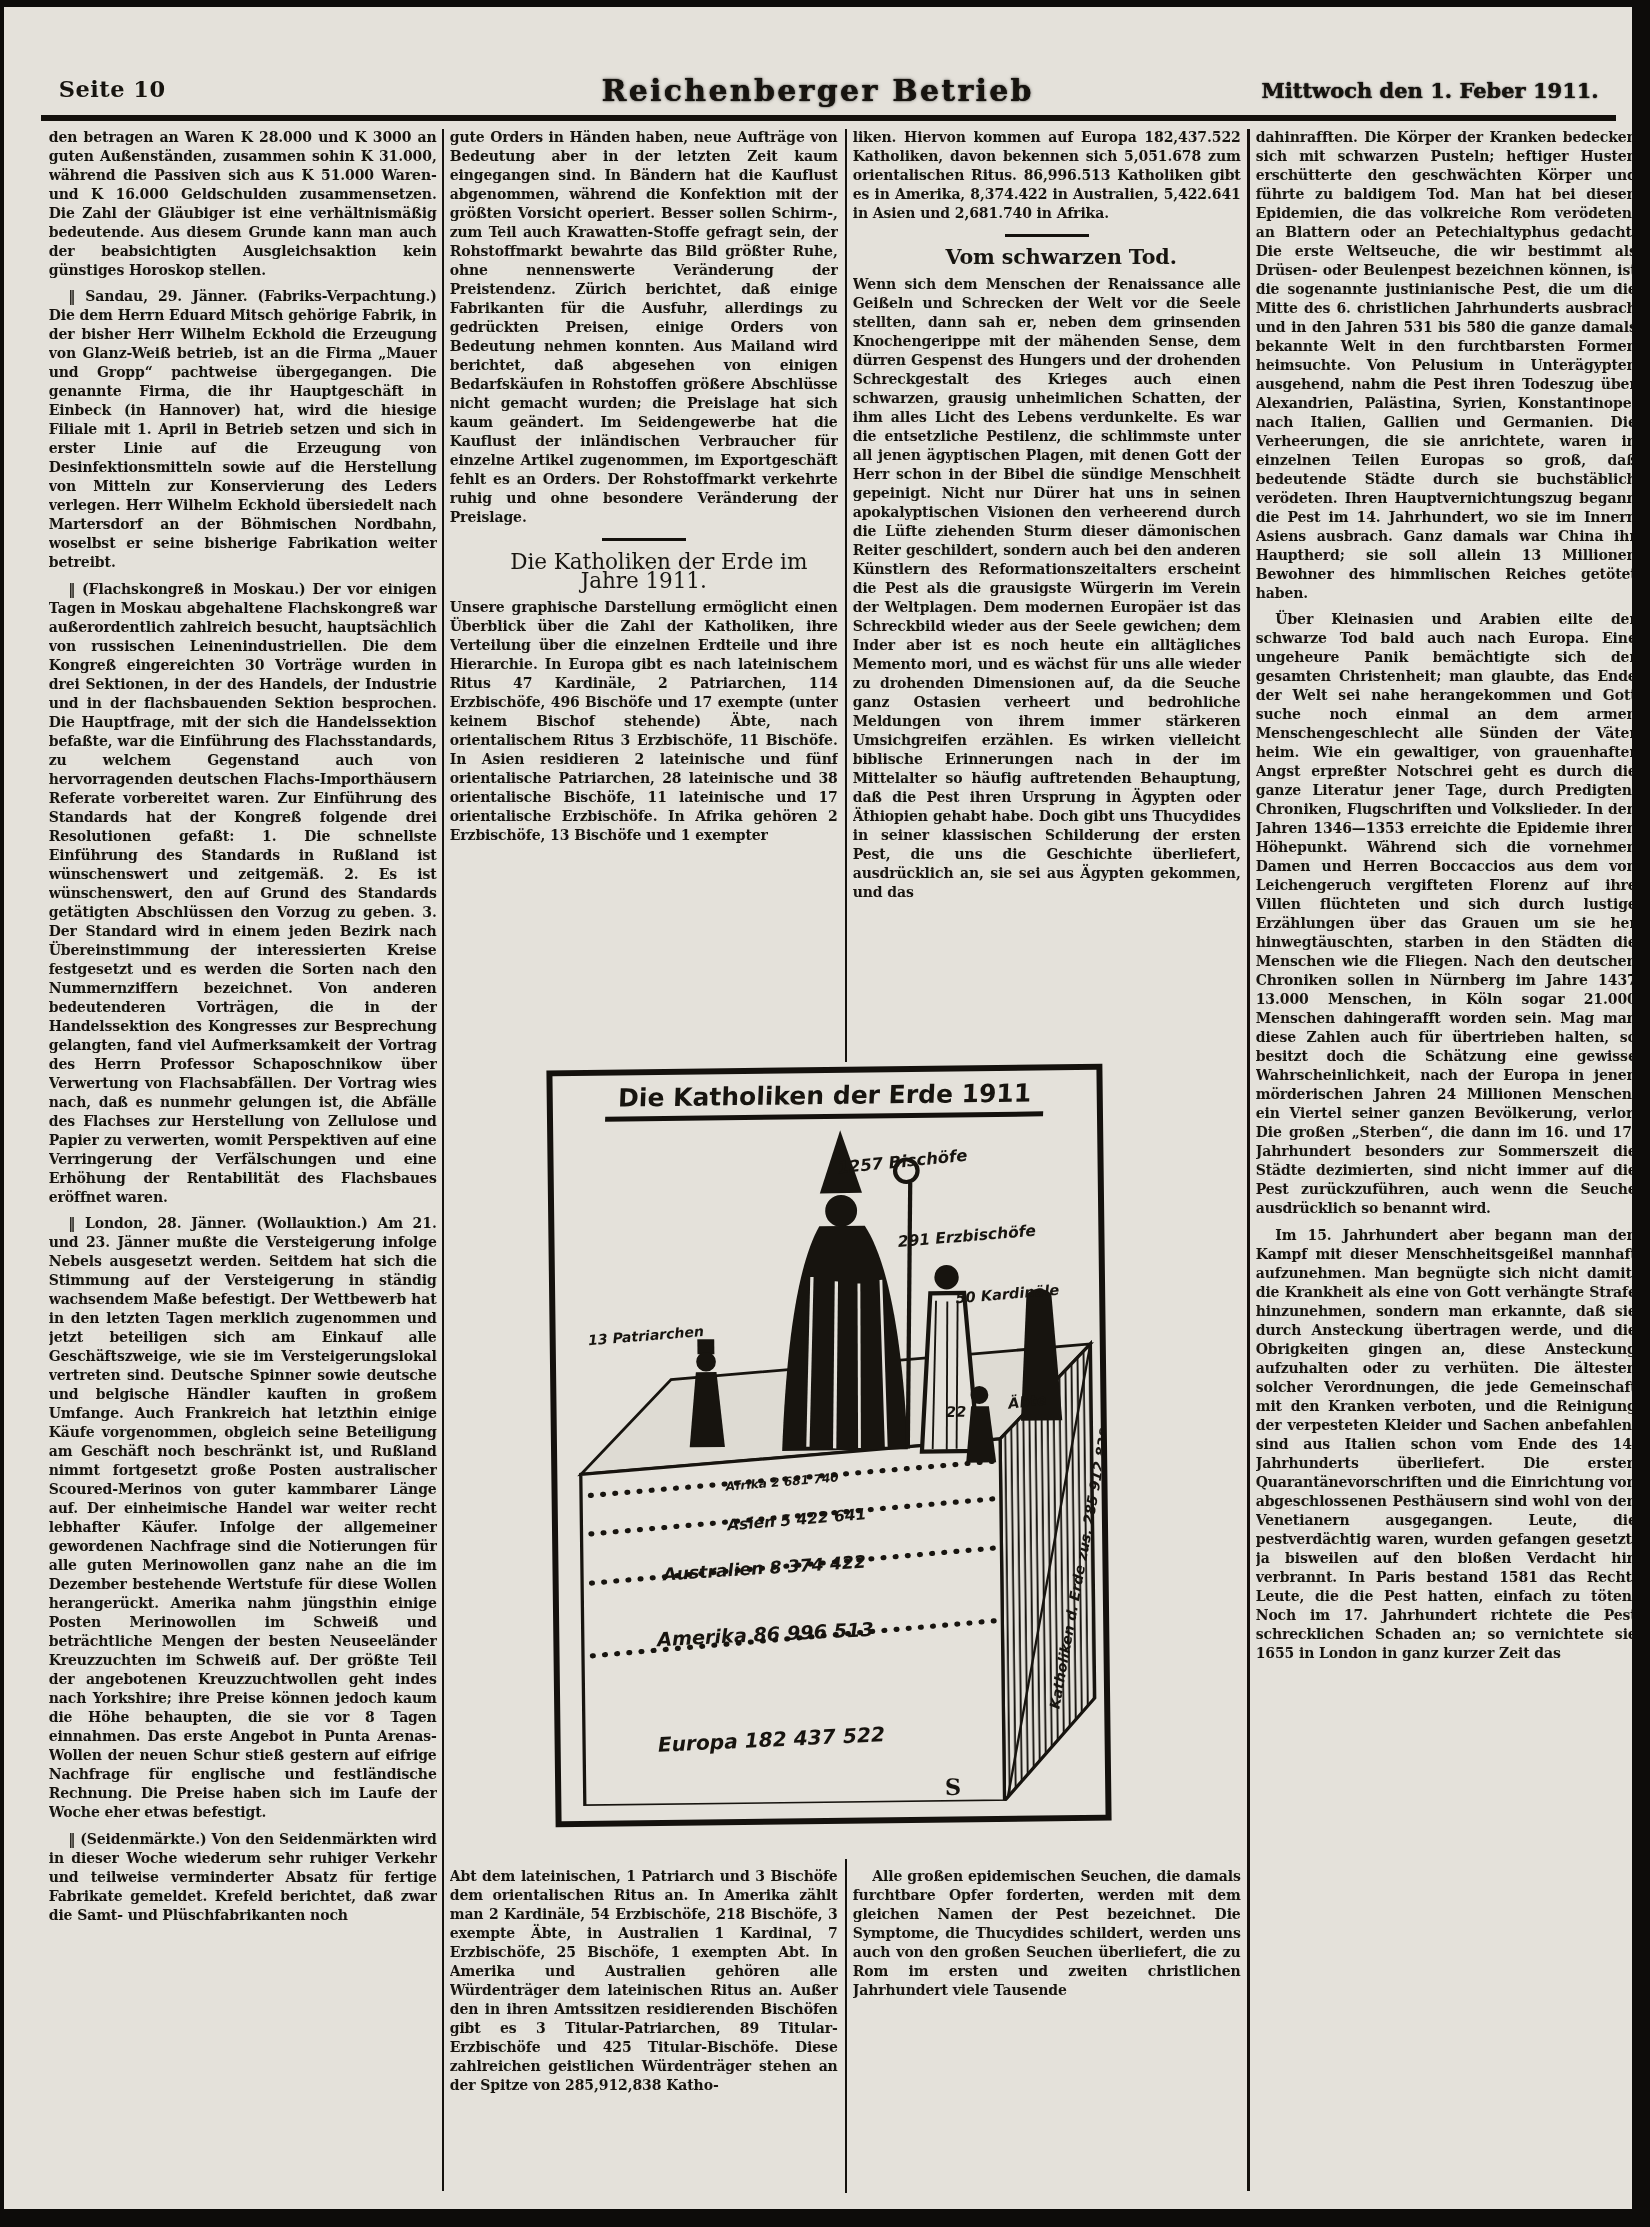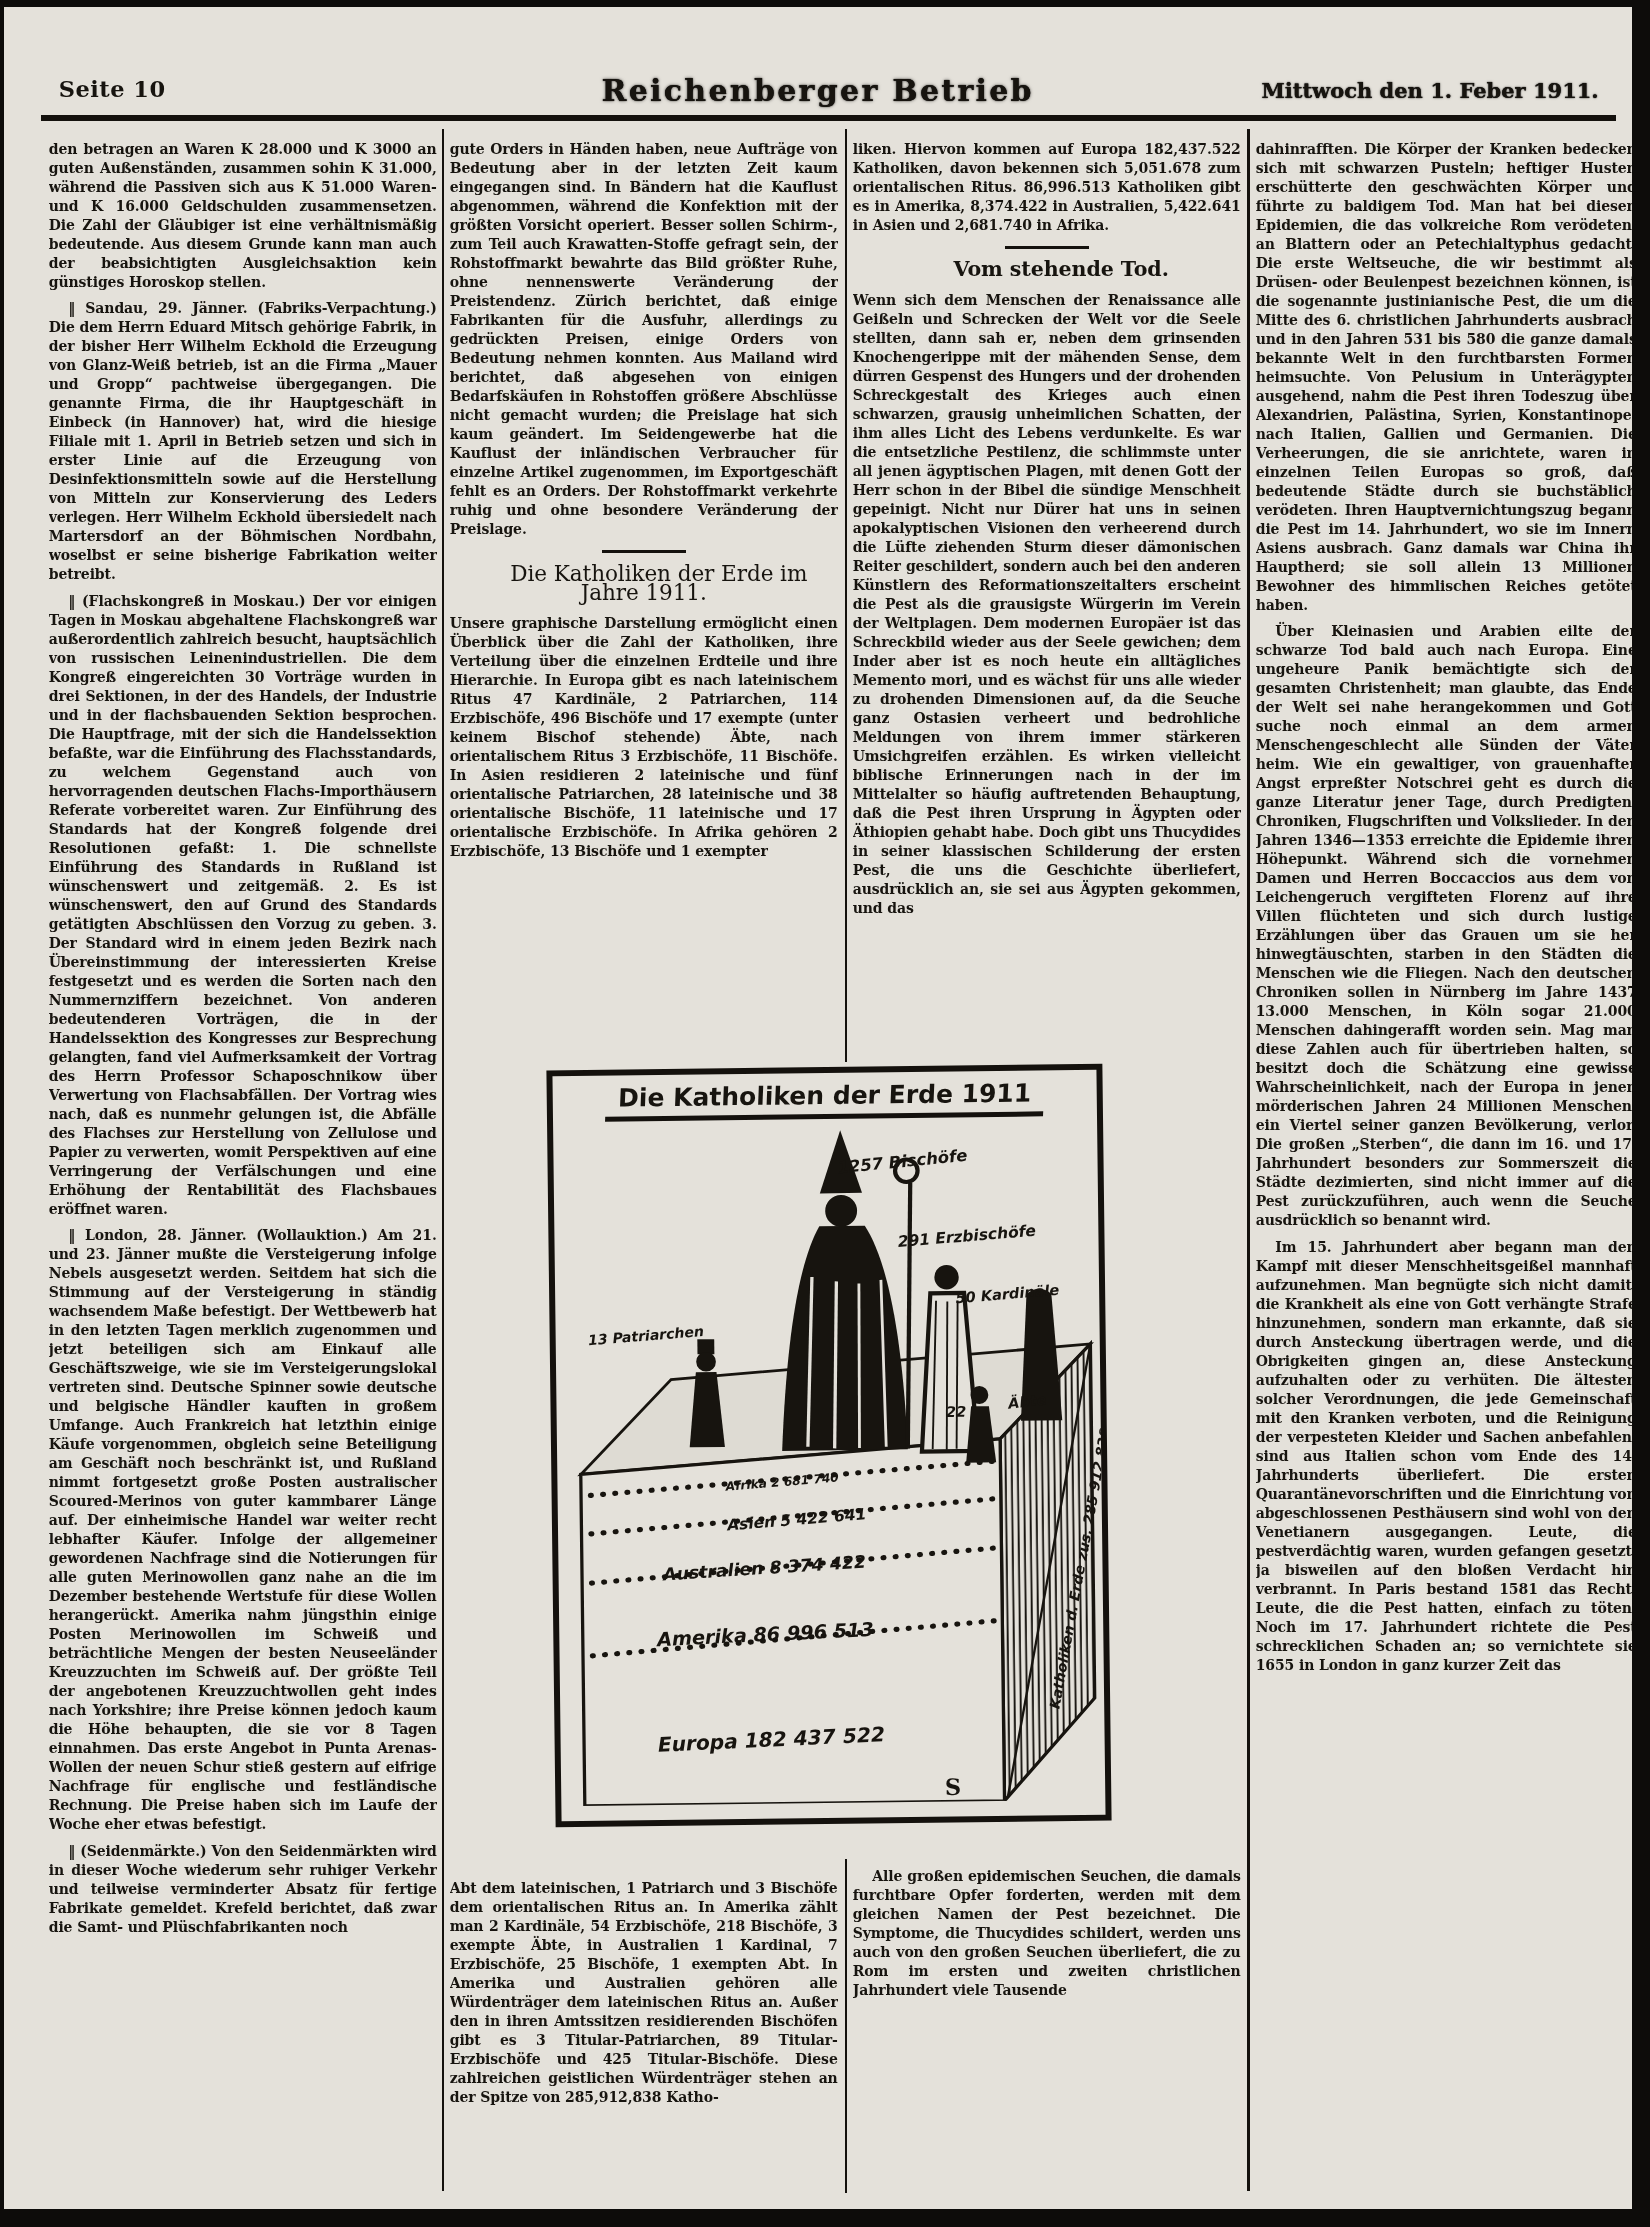--- a/index.html
+++ b/index.html
@@ -8,21 +8,21 @@
   #paper{position:absolute;left:3.7px;top:6.6px;width:1628px;height:2202px;background:#e4e1da;}
   .hdr{position:absolute;font-weight:bold;white-space:nowrap;text-align:center;}
   #hdr-left{left:55px;top:69px;font-size:22.5px;letter-spacing:0.5px;}
   #hdr-center{left:0;right:0;top:66px;text-align:center;font-size:30px;letter-spacing:2.3px;
       text-shadow:0 0 0.9px #000,0 0 3.3px rgba(10,8,5,.6);}
   #hdr-right{right:33px;top:71px;font-size:21px;text-shadow:0 0 0.9px #000,0 0 2.3px rgba(10,8,5,.5);}
   #hdr-rule{position:absolute;left:37px;right:16px;top:108px;height:6.1px;background:#14110d;}
   .col{position:absolute;overflow:hidden;font-size:14px;line-height:19px;font-weight:700;
        text-align:justify;letter-spacing:-0.1px;}
   .col p{margin:0 0 7.5px 0;text-indent:1.4em;}
-  .col p.cont{text-indent:0;margin-top:12px;}
+  .col p.cont{text-indent:0;}
   #c1{left:45px;top:121px;width:388px;height:2072px;}
   #c2top{left:446px;top:121px;width:388px;height:930px;}
   #c3top{left:849px;top:121px;width:388px;height:930px;}
   #c4{left:1252px;top:121px;width:381px;height:2072px;}
   #c2bot{left:446px;top:1860px;width:388px;height:328px;}
   #c3bot{left:849px;top:1860px;width:388px;height:328px;}
   .vrule{position:absolute;background:#14110d;width:2.3px;}
   #vr1{left:438px;top:122px;height:2062px;}
   #vr2a{left:841px;top:122px;height:933px;}
   #vr2b{left:841px;top:1852px;height:334px;}
@@ -68,21 +68,21 @@
   <div class="col" id="c2top">
     <p class="cont">gute Orders in Händen haben, neue Aufträge von Bedeutung aber in der letzten Zeit kaum eingegangen sind. In Bändern hat die Kauflust abgenommen, während die Konfektion mit der größten Vorsicht operiert. Besser sollen Schirm-, zum Teil auch Krawatten-Stoffe gefragt sein, der Rohstoffmarkt bewahrte das Bild größter Ruhe, ohne nennenswerte Veränderung der Preistendenz. Zürich berichtet, daß einige Fabrikanten für die Ausfuhr, allerdings zu gedrückten Preisen, einige Orders von Bedeutung nehmen konnten. Aus Mailand wird berichtet, daß abgesehen von einigen Bedarfskäufen in Rohstoffen größere Abschlüsse nicht gemacht wurden; die Preislage hat sich kaum geändert. Im Seidengewerbe hat die Kauflust der inländischen Verbraucher für einzelne Artikel zugenommen, im Exportgeschäft fehlt es an Orders. Der Rohstoffmarkt verkehrte ruhig und ohne besondere Veränderung der Preislage.</p>
     <div class="divider"></div>
     <p class="headline">Die Katholiken der Erde im Jahre 1911.</p>
     <p class="cont">Unsere graphische Darstellung ermöglicht einen Überblick über die Zahl der Katholiken, ihre Verteilung über die einzelnen Erdteile und ihre Hierarchie. In Europa gibt es nach lateinischem Ritus 47 Kardinäle, 2 Patriarchen, 114 Erzbischöfe, 496 Bischöfe und 17 exempte (unter keinem Bischof stehende) Äbte, nach orientalischem Ritus 3 Erzbischöfe, 11 Bischöfe. In Asien residieren 2 lateinische und fünf orientalische Patriarchen, 28 lateinische und 38 orientalische Bischöfe, 11 lateinische und 17 orientalische Erzbischöfe. In Afrika gehören 2 Erzbischöfe, 13 Bischöfe und 1 exempter</p>
   </div>
 
   <div class="col" id="c3top">
     <p class="cont">liken. Hiervon kommen auf Europa 182,437.522 Katholiken, davon bekennen sich 5,051.678 zum orientalischen Ritus. 86,996.513 Katholiken gibt es in Amerika, 8,374.422 in Australien, 5,422.641 in Asien und 2,681.740 in Afrika.</p>
     <div class="divider"></div>
-    <p class="subhead">Vom stehende Tod.</p>
+    <p class="subhead">Vom schwarzen Tod.</p>
     <p class="cont">Wenn sich dem Menschen der Renaissance alle Geißeln und Schrecken der Welt vor die Seele stellten, dann sah er, neben dem grinsenden Knochengerippe mit der mähenden Sense, dem dürren Gespenst des Hungers und der drohenden Schreckgestalt des Krieges auch einen schwarzen, grausig unheimlichen Schatten, der ihm alles Licht des Lebens verdunkelte. Es war die entsetzliche Pestilenz, die schlimmste unter all jenen ägyptischen Plagen, mit denen Gott der Herr schon in der Bibel die sündige Menschheit gepeinigt. Nicht nur Dürer hat uns in seinen apokalyptischen Visionen den verheerend durch die Lüfte ziehenden Sturm dieser dämonischen Reiter geschildert, sondern auch bei den anderen Künstlern des Reformationszeitalters erscheint die Pest als die grausigste Würgerin im Verein der Weltplagen. Dem modernen Europäer ist das Schreckbild wieder aus der Seele gewichen; dem Inder aber ist es noch heute ein alltägliches Memento mori, und es wächst für uns alle wieder zu drohenden Dimensionen auf, da die Seuche ganz Ostasien verheert und bedrohliche Meldungen von ihrem immer stärkeren Umsichgreifen erzählen. Es wirken vielleicht biblische Erinnerungen nach in der im Mittelalter so häufig auftretenden Behauptung, daß die Pest ihren Ursprung in Ägypten oder Äthiopien gehabt habe. Doch gibt uns Thucydides in seiner klassischen Schilderung der ersten Pest, die uns die Geschichte überliefert, ausdrücklich an, sie sei aus Ägypten gekommen, und das</p>
   </div>
 
   <div class="col" id="c4">
     <p class="cont">dahinrafften. Die Körper der Kranken bedecken sich mit schwarzen Pusteln; heftiger Husten erschütterte den geschwächten Körper und führte zu baldigem Tod. Man hat bei diesen Epidemien, die das volkreiche Rom verödeten, an Blattern oder an Petechialtyphus gedacht. Die erste Weltseuche, die wir bestimmt als Drüsen- oder Beulenpest bezeichnen können, ist die sogenannte justinianische Pest, die um die Mitte des 6. christlichen Jahrhunderts ausbrach und in den Jahren 531 bis 580 die ganze damals bekannte Welt in den furchtbarsten Formen heimsuchte. Von Pelusium in Unterägypten ausgehend, nahm die Pest ihren Todeszug über Alexandrien, Palästina, Syrien, Konstantinopel nach Italien, Gallien und Germanien. Die Verheerungen, die sie anrichtete, waren in einzelnen Teilen Europas so groß, daß bedeutende Städte durch sie buchstäblich verödeten. Ihren Hauptvernichtungszug begann die Pest im 14. Jahrhundert, wo sie im Innern Asiens ausbrach. Ganz damals war China ihr Hauptherd; sie soll allein 13 Millionen Bewohner des himmlischen Reiches getötet haben.</p>
     <p>Über Kleinasien und Arabien eilte der schwarze Tod bald auch nach Europa. Eine ungeheure Panik bemächtigte sich der gesamten Christenheit; man glaubte, das Ende der Welt sei nahe herangekommen und Gott suche noch einmal an dem armen Menschengeschlecht alle Sünden der Väter heim. Wie ein gewaltiger, von grauenhafter Angst erpreßter Notschrei geht es durch die ganze Literatur jener Tage, durch Predigten, Chroniken, Flugschriften und Volkslieder. In den Jahren 1346—1353 erreichte die Epidemie ihren Höhepunkt. Während sich die vornehmen Damen und Herren Boccaccios aus dem von Leichengeruch vergifteten Florenz auf ihre Villen flüchteten und sich durch lustige Erzählungen über das Grauen um sie her hinwegtäuschten, starben in den Städten die Menschen wie die Fliegen. Nach den deutschen Chroniken sollen in Nürnberg im Jahre 1437 13.000 Menschen, in Köln sogar 21.000 Menschen dahingerafft worden sein. Mag man diese Zahlen auch für übertrieben halten, so besitzt doch die Schätzung eine gewisse Wahrscheinlichkeit, nach der Europa in jenen mörderischen Jahren 24 Millionen Menschen, ein Viertel seiner ganzen Bevölkerung, verlor. Die großen „Sterben“, die dann im 16. und 17. Jahrhundert besonders zur Sommerszeit die Städte dezimierten, sind nicht immer auf die Pest zurückzuführen, auch wenn die Seuche ausdrücklich so benannt wird.</p>
     <p>Im 15. Jahrhundert aber begann man den Kampf mit dieser Menschheitsgeißel mannhaft aufzunehmen. Man begnügte sich nicht damit, die Krankheit als eine von Gott verhängte Strafe hinzunehmen, sondern man erkannte, daß sie durch Ansteckung übertragen werde, und die Obrigkeiten gingen an, diese Ansteckung aufzuhalten oder zu verhüten. Die ältesten solcher Verordnungen, die jede Gemeinschaft mit den Kranken verboten, und die Reinigung der verpesteten Kleider und Sachen anbefahlen, sind aus Italien schon vom Ende des 14. Jahrhunderts überliefert. Die ersten Quarantänevorschriften und die Einrichtung von abgeschlossenen Pesthäusern sind wohl von den Venetianern ausgegangen. Leute, die pestverdächtig waren, wurden gefangen gesetzt, ja bisweilen auf den bloßen Verdacht hin verbrannt. In Paris bestand 1581 das Recht, Leute, die die Pest hatten, einfach zu töten. Noch im 17. Jahrhundert richtete die Pest schrecklichen Schaden an; so vernichtete sie 1655 in London in ganz kurzer Zeit das</p>
   </div>
 
   <div class="col" id="c2bot">

